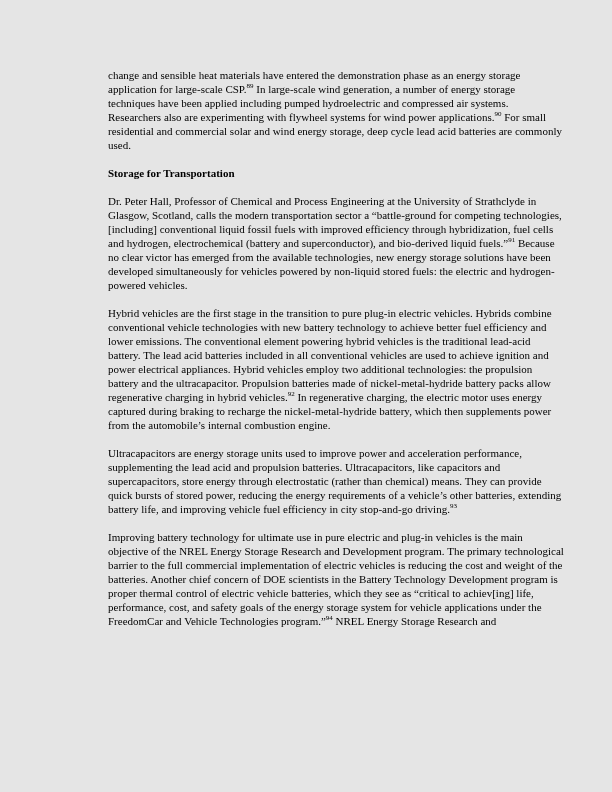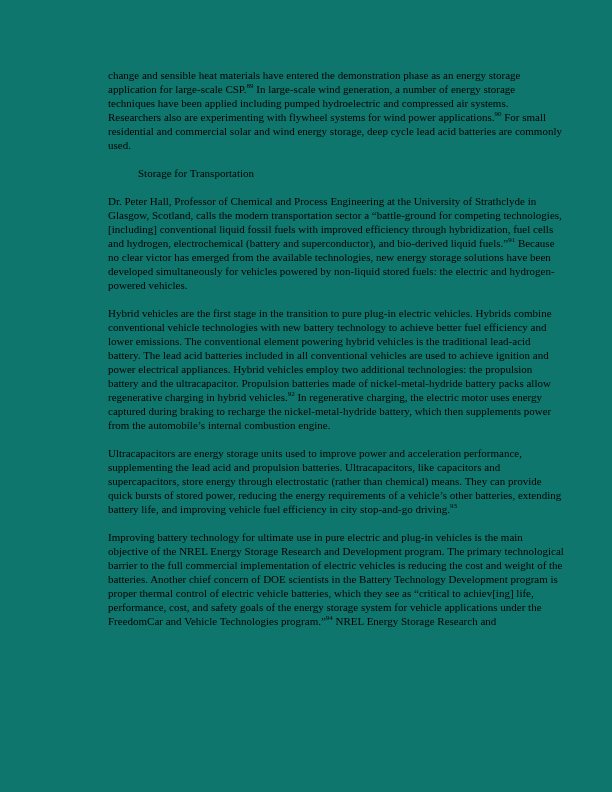--- a/index.html
+++ b/index.html
@@ -6,37 +6,36 @@
   html, body {
     background: #ffffff;
     width: 612px;
     height: 792px;
     overflow: hidden;
   }
   .page {
     position: relative;
     width: 612px;
     height: 792px;
-    background: #0f766e;
+    background: #e5e5e5;
     padding: 68px 48px 0 108px;
     font-family: "Liberation Serif", serif;
     font-size: 11px;
     line-height: 14px;
     color: #000000;
     text-align: left;
   }
   .para {
     margin-bottom: 14px;
   }
   .para-last {
     margin-bottom: 0;
   }
   .heading {
-    font-weight: normal;
-    margin-left: 30px;
+    font-weight: bold;
   }
   sup {
     font-size: 7px;
     vertical-align: super;
     line-height: 0;
   }
   .page-number {
     text-align: center;
   }
 </style>

